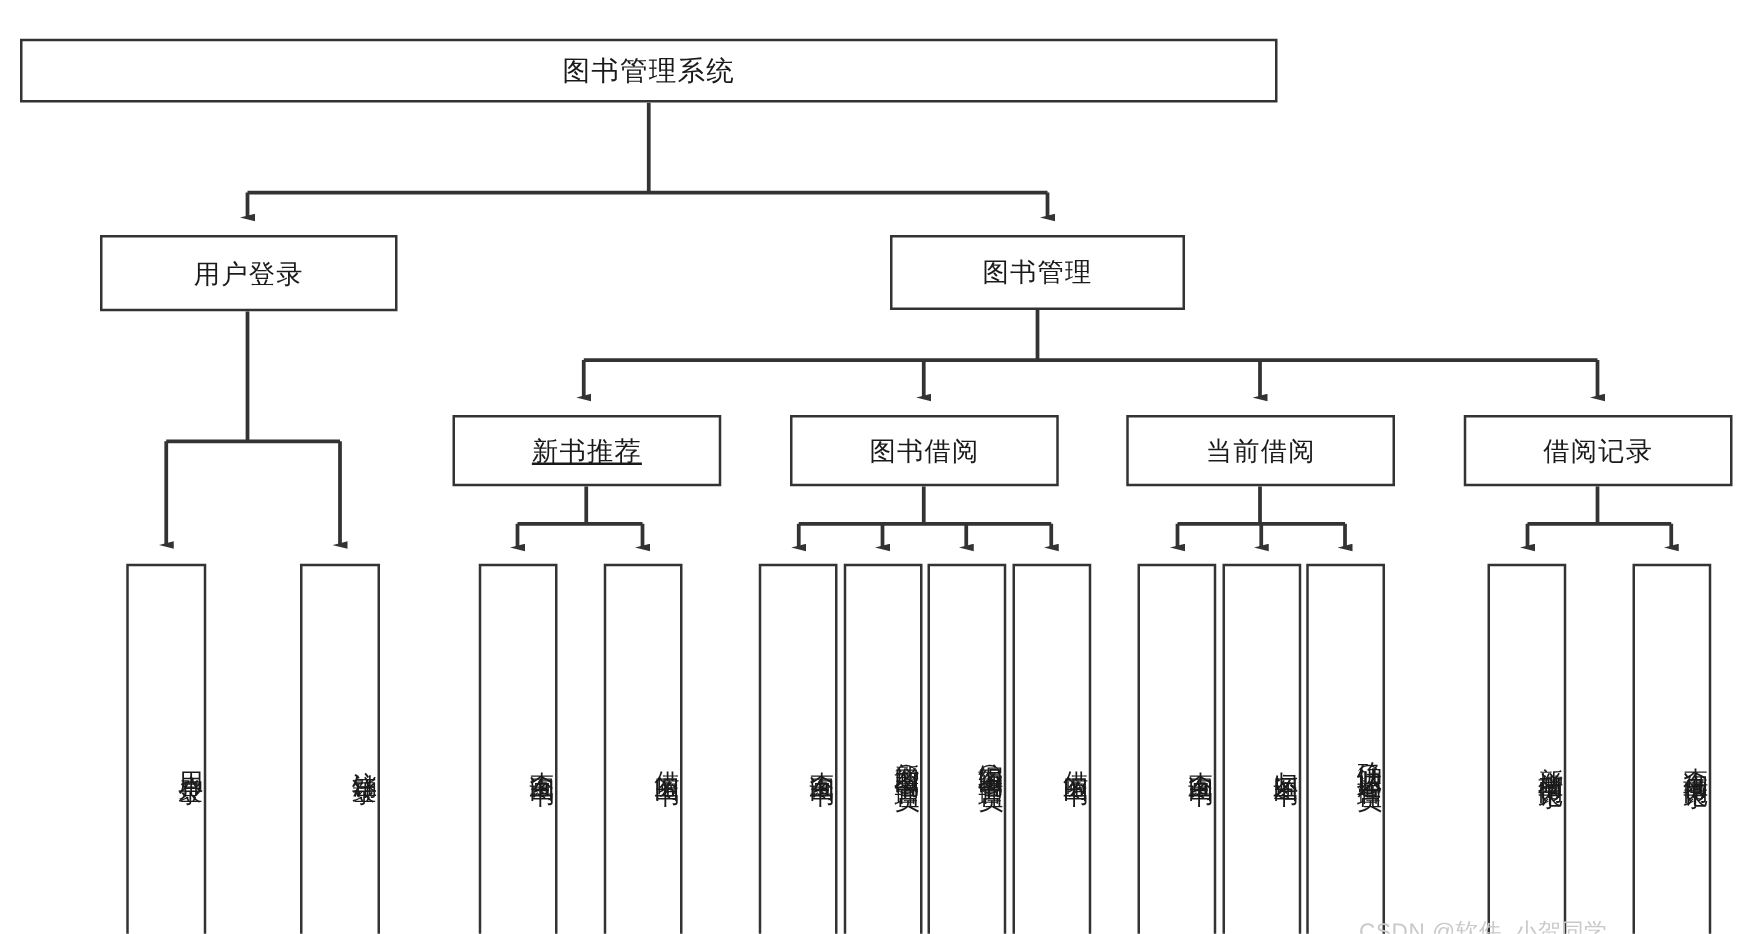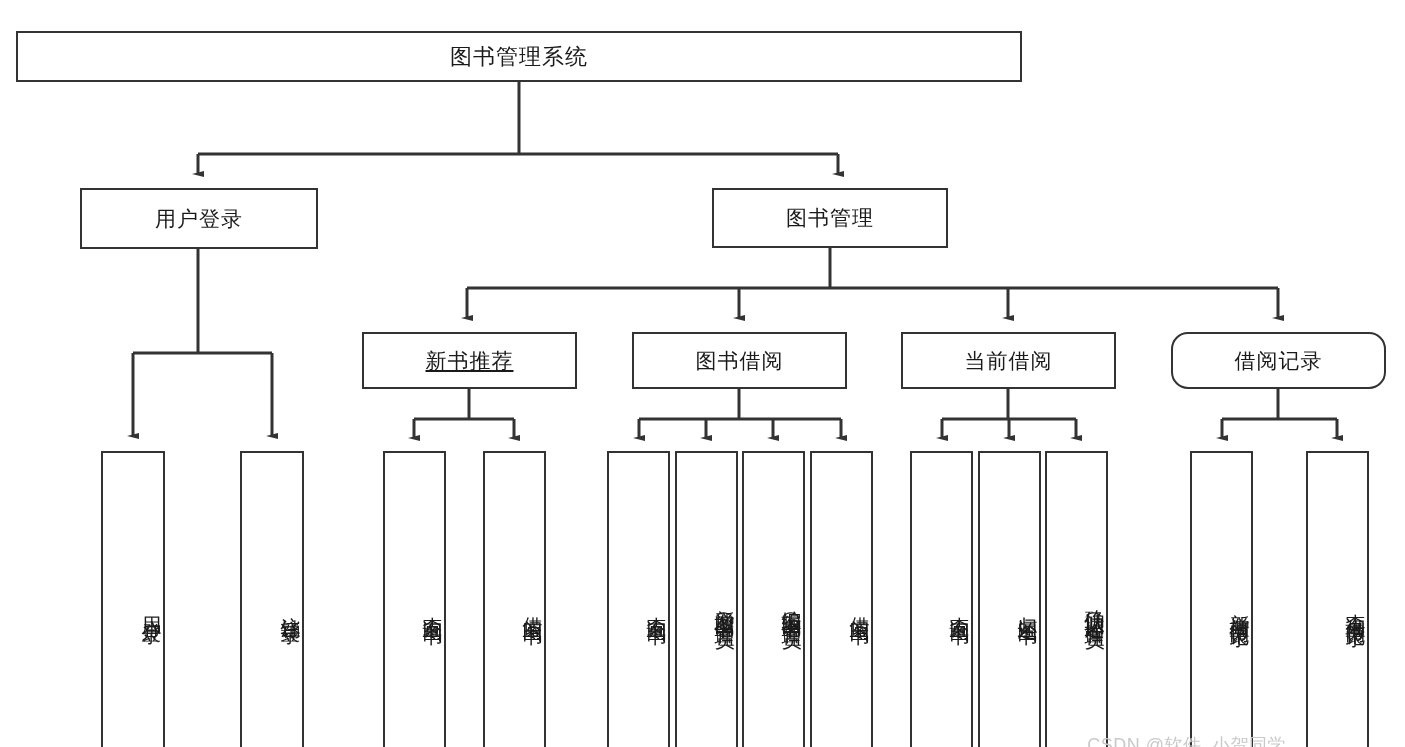--- a/index.html
+++ b/index.html
@@ -110,21 +110,21 @@
   </svg>
 
   <div class="node root" style="left:16px;top:15px;width:1006px;height:51px;">图书管理系统</div>
 
   <div class="node" style="left:80px;top:172px;width:238px;height:61px;">用户登录</div>
   <div class="node" style="left:712px;top:172px;width:236px;height:60px;font-family:Liberation Serif, serif;">图书管理</div>
 
   <div class="node" style="left:362px;top:316px;width:215px;height:57px;text-decoration:underline;">新书推荐</div>
   <div class="node" style="left:632px;top:316px;width:215px;height:57px;">图书借阅</div>
   <div class="node" style="left:901px;top:316px;width:215px;height:57px;">当前借阅</div>
-  <div class="node" style="left:1171px;top:316px;width:215px;height:57px;border-radius:17px;">借阅记录</div>
+  <div class="node" style="left:1171px;top:316px;width:215px;height:57px;">借阅记录</div>
 
   <div class="node leaf" style="left:101px;top:435px;width:64px;height:300px;">
     <span class="vtext">用户登录</span>
   </div>
   <div class="node leaf" style="left:240px;top:435px;width:64px;height:300px;">
     <span class="vtext">注销登录</span>
   </div>
 
   <div class="node leaf" style="left:383px;top:435px;width:63px;height:300px;">
     <span class="vtext">查询图书</span>

